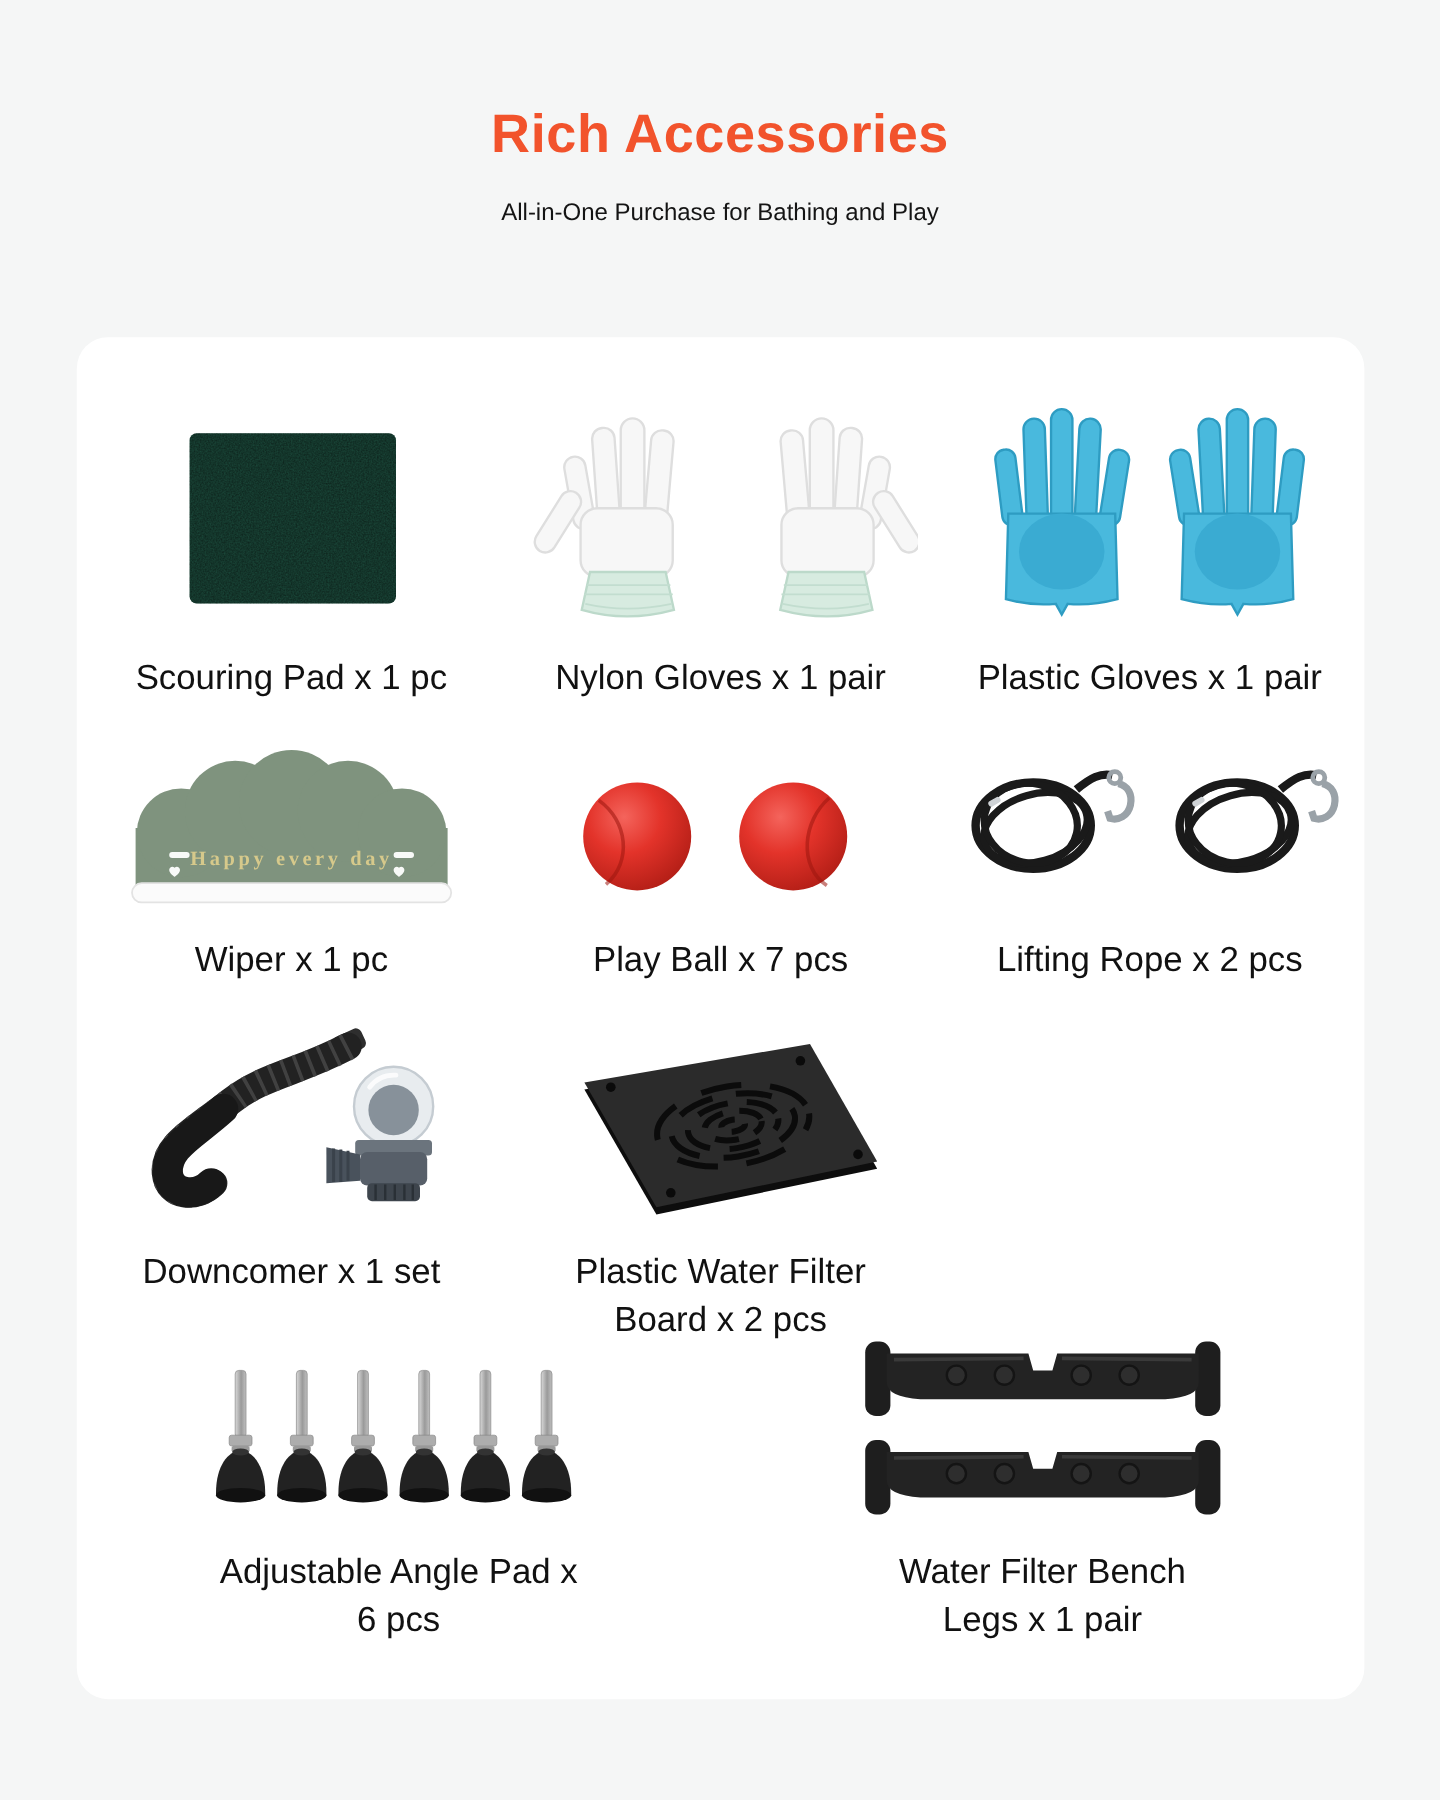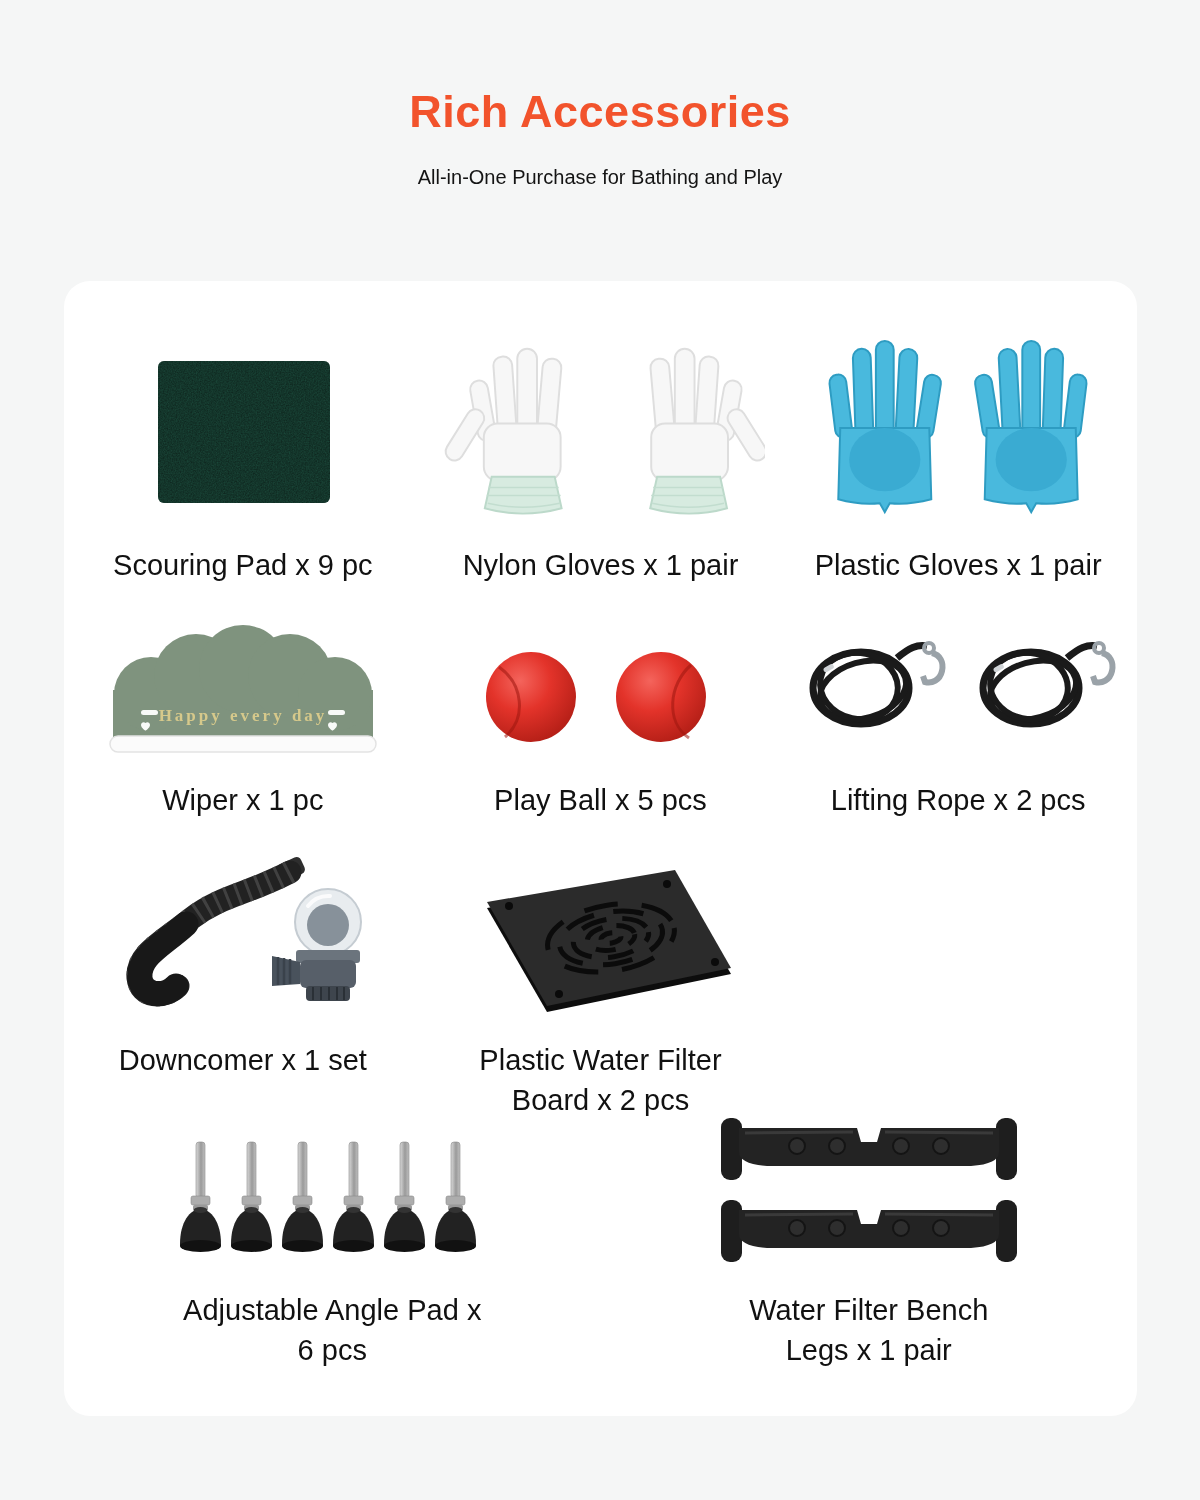--- a/index.html
+++ b/index.html
@@ -57,21 +57,21 @@
             <filter id="padNoise" x="-10%" y="-10%" width="120%" height="120%">
               <feTurbulence type="fractalNoise" baseFrequency="0.75" numOctaves="3" stitchTiles="stitch" result="t"></feTurbulence>
               <feColorMatrix in="t" type="matrix" values="0 0 0 0 0  0 0 0 0 0  0 0 0 0 0  0 0 0 0.55 0"></feColorMatrix>
               <feComposite operator="in" in2="SourceGraphic"></feComposite>
             </filter>
           </defs>
           <rect x="40" y="18" width="172" height="142" rx="6" fill="#1b4a3b"></rect>
           <rect x="40" y="18" width="172" height="142" rx="6" fill="#07221a" filter="url(#padNoise)"></rect>
         </svg>
       </div>
-      <figcaption class="label">Scouring Pad x 9 pc</figcaption>
+      <figcaption class="label">Scouring Pad x 1 pc</figcaption>
     </figure>
 
     <figure class="cell">
       <div class="icon-box">
         <svg width="330" height="192" viewBox="0 0 332 195">
           <defs>
             <g id="nylonGlove">
               <g stroke="#dedede" stroke-width="2" fill="#f7f7f7">
                 <rect x="8" y="52" width="18" height="62" rx="9" transform="rotate(-10 17 83)"></rect>
                 <rect x="30" y="28" width="19" height="82" rx="9" transform="rotate(-4 39 69)"></rect>
@@ -148,21 +148,21 @@
               <stop offset="45%" stop-color="#e3332a"></stop>
               <stop offset="100%" stop-color="#b01d15"></stop>
             </radialGradient>
           </defs>
           <circle cx="76" cy="63" r="45" fill="url(#ballGrad)"></circle>
           <path d="M44,33 C68,50 72,84 50,103" stroke="#9c160f" stroke-width="3" fill="none" opacity="0.55"></path>
           <circle cx="206" cy="63" r="45" fill="url(#ballGrad)"></circle>
           <path d="M236,31 C214,50 210,88 234,104" stroke="#9c160f" stroke-width="3" fill="none" opacity="0.55"></path>
         </svg>
       </div>
-      <figcaption class="label">Play Ball x 5 pcs</figcaption>
+      <figcaption class="label">Play Ball x 7 pcs</figcaption>
     </figure>
 
     <figure class="cell">
       <div class="icon-box">
         <svg width="330" height="140" viewBox="0 0 330 140">
           <defs>
             <g id="ropeCoil">
               <g fill="none" stroke="#1a1a1a">
                 <ellipse cx="62" cy="72" rx="48" ry="36" stroke-width="7"></ellipse>
                 <ellipse cx="64" cy="74" rx="44" ry="28" stroke-width="6" transform="rotate(-16 64 74)"></ellipse>

